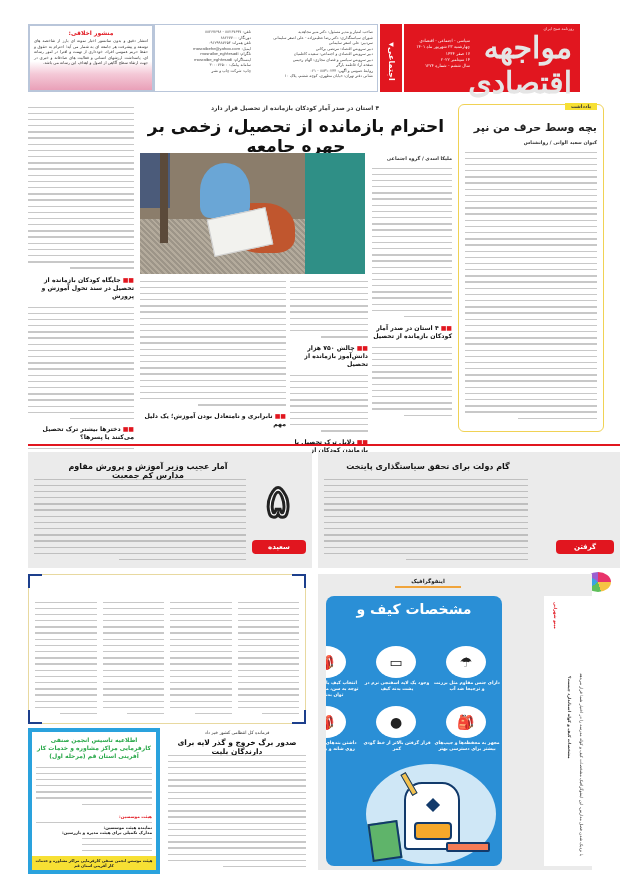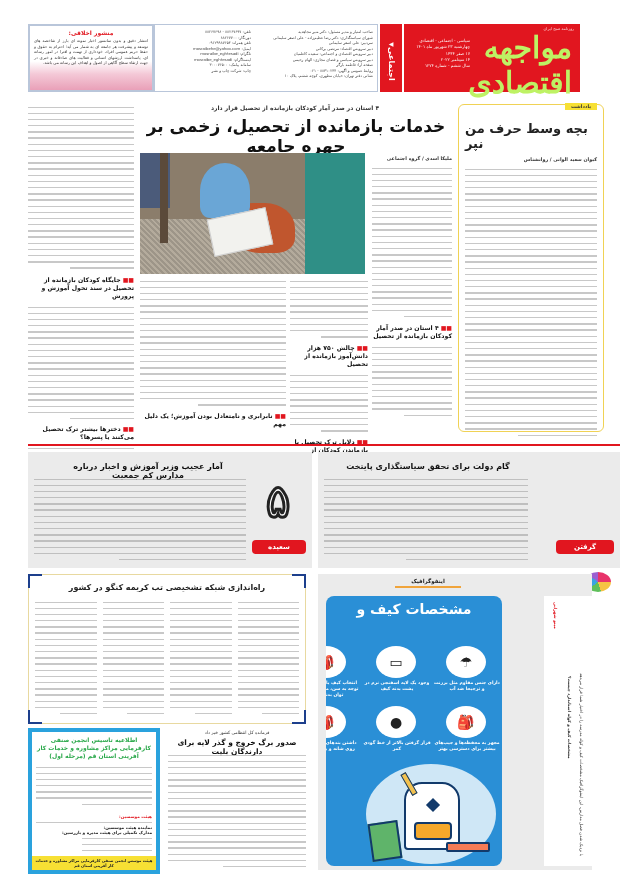--- a/index.html
+++ b/index.html
@@ -7,21 +7,21 @@
   body { position: relative; font-family: "DejaVu Sans", sans-serif; direction: rtl; color: #222; }
 
   .abs { position: absolute; }
   .lines { font-size: 4.2px; line-height: 6.2px; color: #444; text-align: justify; overflow: hidden; }
   .lines .l { height: 6.2px; display: block; position: relative; }
   .lines .l::after { content: ""; position: absolute; right: 0; left: 0; top: 2.5px; height: 1.4px; background: #9a9a9a; opacity: .55; }
   .lines .l.short::after { left: 40%; }
 
   
   .masthead { left: 404px; top: 24px; width: 176px; height: 68px; background: #e1161f; }
-  .mast-title { position: absolute; right: 8px; top: 6px; font-family: "DejaVu Serif", serif; font-size: 30px; font-weight: bold; color: #bef264; }
+  .mast-title { position: absolute; right: 8px; top: 6px; font-family: "DejaVu Serif", serif; font-size: 30px; font-weight: bold; color: #e5e5e5; }
   .mast-meta { position: absolute; left: 6px; top: 14px; font-size: 4.2px; line-height: 6.3px; color: #fff; text-align: right; width: 60px; }
   .mast-tag { position: absolute; right: 6px; top: 2px; font-size: 4px; color: #ffd5d5; }
   .section-tab { left: 380px; top: 24px; width: 22px; height: 68px; background: #e1161f; color: #fff; font-weight: bold; font-size: 8px; writing-mode: vertical-rl; display: flex; align-items: center; justify-content: center; }
   .section-tab .arrow { font-size: 6px; margin-top: 4px; }
   .imprint { left: 154px; top: 24px; width: 224px; height: 68px; border: 1px solid #b9c6da; padding: 4px; }
   .imprint .col { position: absolute; top: 4px; font-size: 3.8px; line-height: 5.5px; color: #444; }
   .ethics { left: 28px; top: 24px; width: 126px; height: 68px; border: 2px solid #b9c6da; background: linear-gradient(180deg,#fff 55%,#f4c9d7 75%,#e9a0b8 100%); padding: 3px 4px; }
   .ethics h4 { font-size: 6px; color: #e1161f; text-align: center; margin-bottom: 2px; }
   .ethics p { font-size: 4px; line-height: 5.6px; color: #333; text-align: justify; }
 
@@ -37,21 +37,21 @@
   .photo .post { position: absolute; left: 20px; top: 0; width: 8px; height: 90px; background: #5b4a3a; }
   .photo .legs { position: absolute; left: 0; top: 0; width: 30px; height: 55px; background: #4b5b7a; }
 
   .byline { font-size: 4.8px; font-weight: bold; color: #333; }
   .subhead { font-size: 6.2px; font-weight: bold; color: #111; line-height: 8px; }
   .subhead .sq { color: #e1161f; font-size: 6px; margin-left: 2px; }
 
   
   .sidebox { left: 458px; top: 104px; width: 146px; height: 328px; border: 1px solid #f0d255; border-radius: 6px; padding: 6px; }
   .sidebox .tag { position: absolute; right: 6px; top: -2px; background: #f7e034; font-size: 4.8px; font-weight: bold; padding: 1px 6px; color: #333; }
-  .sidebox h3 { text-align: left; font-size: 13px; font-weight: bold; margin-top: 10px; margin-bottom: 6px; }
+  .sidebox h3 { text-align: right; font-size: 11px; font-weight: bold; margin-top: 10px; margin-bottom: 6px; }
 
   .redrule { left: 28px; top: 444px; width: 592px; height: 2px; background: #e1161f; }
 
   
   .statbox { background: #ebebeb; }
   .stat-left { left: 28px; top: 452px; width: 284px; height: 116px; }
   .stat-right { left: 318px; top: 452px; width: 302px; height: 116px; }
   .stat-title { font-size: 8px; font-weight: bold; text-align: center; color: #111; }
   .bignum { font-family: "DejaVu Serif", serif; font-weight: bold; color: #fff; -webkit-text-stroke: 1.5px #222; text-align: center; }
   .pill { background: #e1161f; color: #fff; font-weight: bold; font-size: 7px; text-align: center; border-radius: 4px; height: 14px; line-height: 14px; }
@@ -127,21 +127,21 @@
     <div>چاپ: شرکت چاپ و نشر</div>
   </div>
 </div>
 
 <div class="abs ethics">
   <h4>منشور اخلاقی:</h4>
   <p>انتشار دقیق و بدون سانسور اخبار نمونه ای بارز از شاخصه های توسعه و پیشرفت هر جامعه ای به شمار می آید؛ احترام به حقوق و حفظ حریم عمومی افراد، خودداری از تهمت و افترا در امور رسانه ای، پاسداشت ارزشهای انسانی و فعالیت های صادقانه و خبری در جهت ارتقاء سطح آگاهی از اصول و اهداف این رسانه می باشد.</p>
 </div>
 
 <div class="abs kicker">۴ استان در صدر آمار کودکان بازمانده از تحصیل قرار دارد</div>
-<div class="abs headline">خدمات بازمانده از تحصیل، زخمی بر چهره جامعه</div>
+<div class="abs headline">احترام بازمانده از تحصیل، زخمی بر چهره جامعه</div>
 
 <div class="abs photo" title="دختر بچه در حال مطالعه کتاب روی زمین">
   <div class="ground"></div>
   <div class="wall"></div>
   <div class="legs"></div>
   <div class="post"></div>
   <div class="dress"></div>
   <div class="scarf"></div>
   <div class="book"></div>
 </div>
@@ -359,21 +359,21 @@
       <span class="l"></span>
       <span class="l"></span>
       <span class="l"></span>
       <span class="l short"></span>
   </div>
 </div>
 
 <div class="abs redrule"></div>
 
 <div class="abs statbox stat-left">
-  <div class="stat-title" style="position:absolute;left:30px;top:10px;width:180px;">آمار عجیب وزیر آموزش و اخبار درباره مدارس کم جمعیت</div>
+  <div class="stat-title" style="position:absolute;left:30px;top:10px;width:180px;">آمار عجیب وزیر آموزش و پرورش مقاوم مدارس کم جمعیت</div>
   <div class="lines" style="position:absolute;left:6px;top:24px;width:212px;height:88px;">
     <span class="l"></span>
       <span class="l"></span>
       <span class="l"></span>
       <span class="l"></span>
       <span class="l"></span>
       <span class="l"></span>
       <span class="l"></span>
       <span class="l"></span>
       <span class="l"></span>
@@ -406,21 +406,20 @@
       <span class="l short"></span>
   </div>
   <div class="pill" style="position:absolute;right:6px;top:88px;width:58px;">گرفتن</div>
 </div>
 
 <div class="abs cong">
   <div class="corner" style="left:-1px;top:-1px;border-width:2px 0 0 2px;"></div>
   <div class="corner" style="right:-1px;top:-1px;border-width:2px 2px 0 0;"></div>
   <div class="corner" style="left:-1px;bottom:-1px;border-width:0 0 2px 2px;"></div>
   <div class="corner" style="right:-1px;bottom:-1px;border-width:0 2px 2px 0;"></div>
-  <h3>راه‌اندازی شبکه تشخیصی تب کریمه کنگو در کشور</h3>
   <div style="position:absolute;left:6px;right:6px;top:24px;display:flex;gap:6px;">
     <div class="lines" style="flex:1;height:118px;">
         <span class="l"></span>
         <span class="l"></span>
         <span class="l"></span>
         <span class="l"></span>
         <span class="l"></span>
         <span class="l"></span>
         <span class="l"></span>
         <span class="l"></span>

